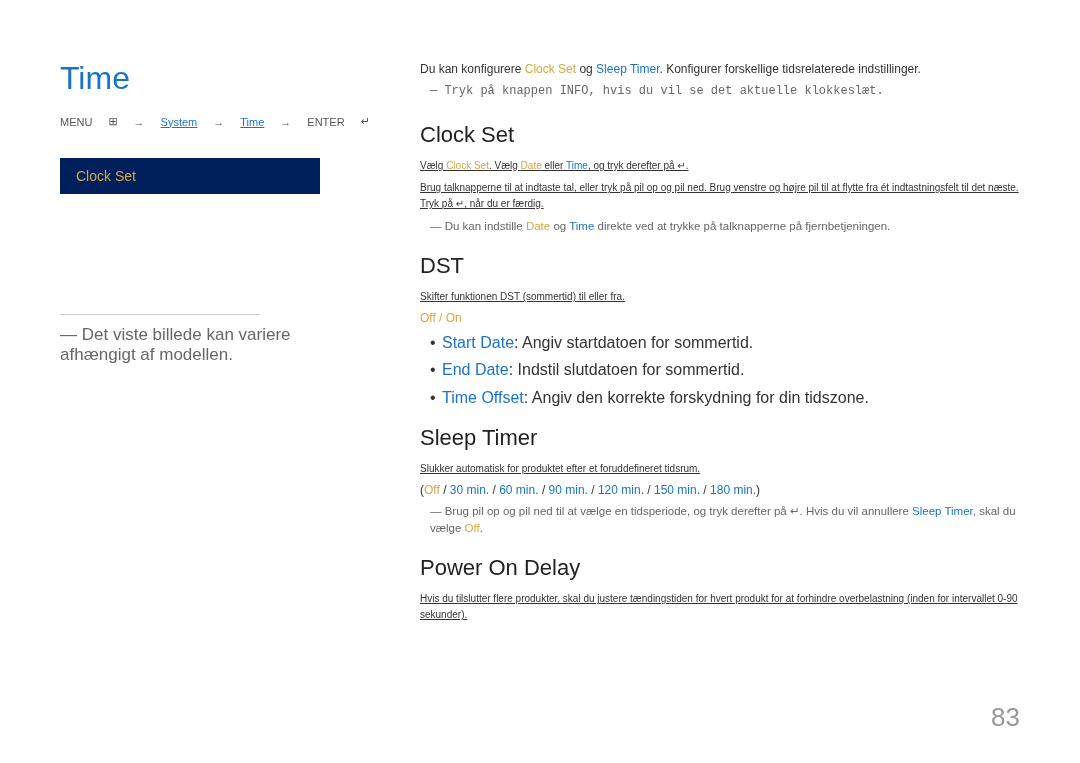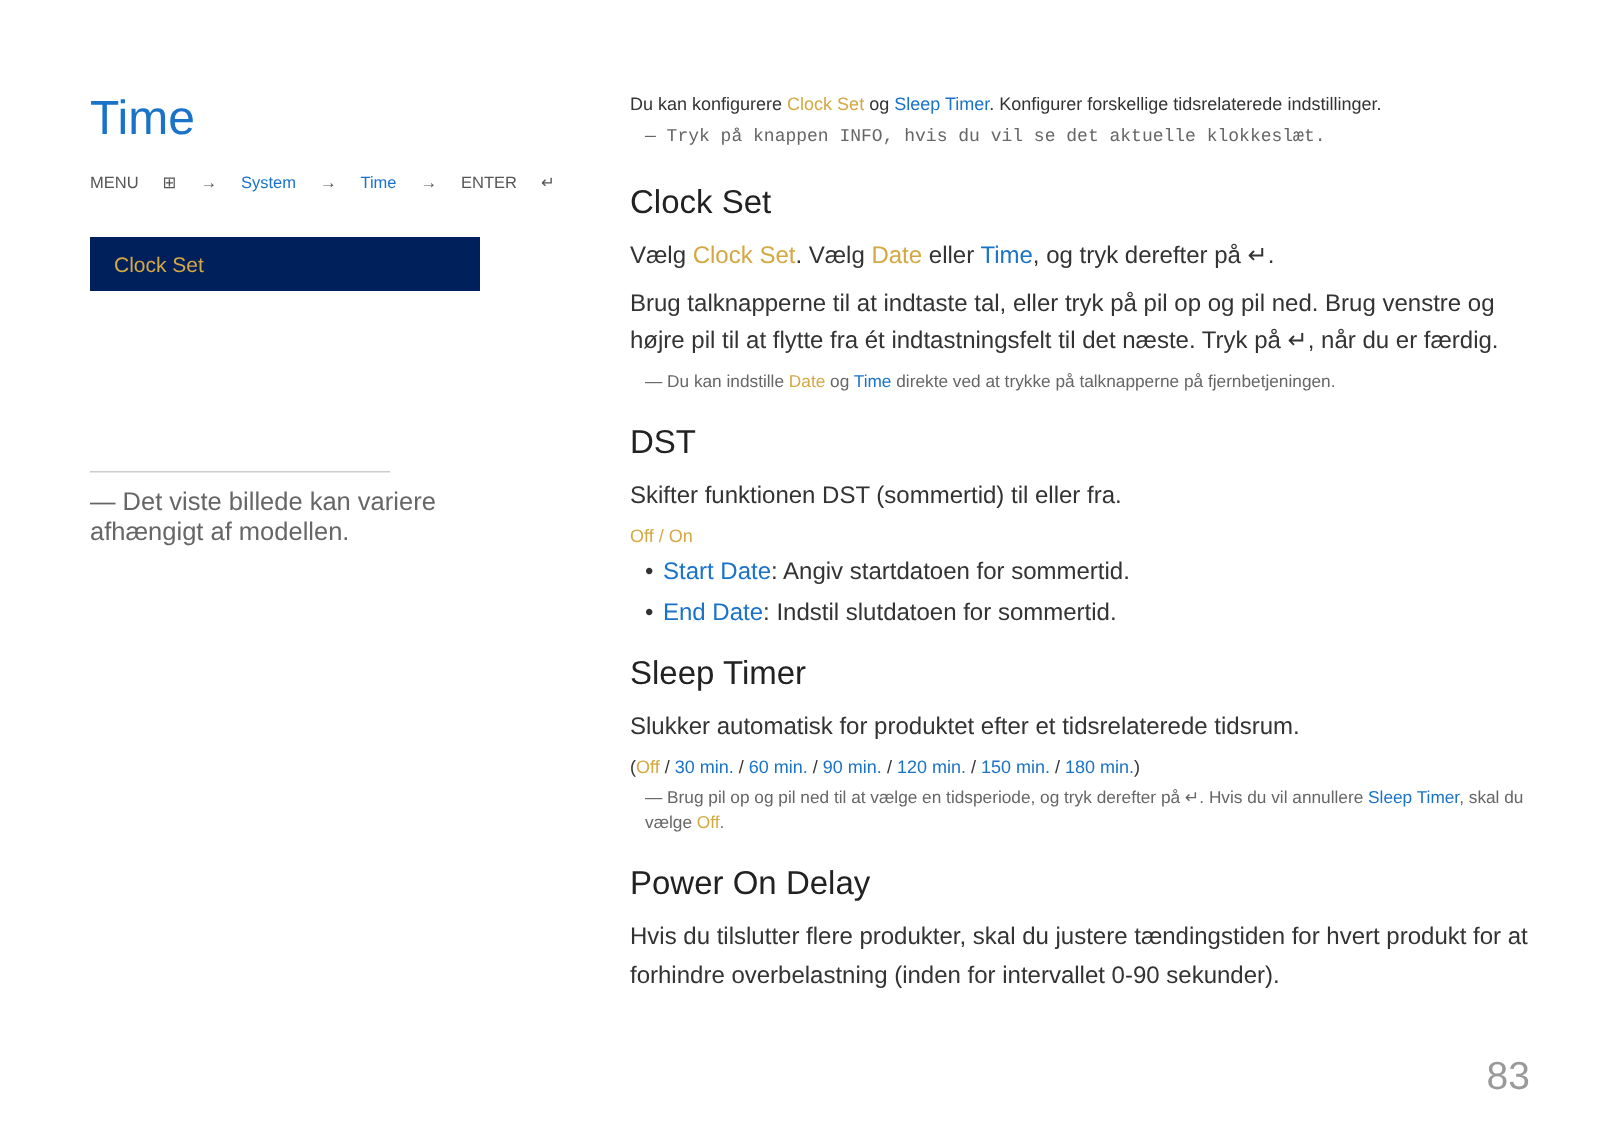--- a/index.html
+++ b/index.html
@@ -40,20 +40,21 @@
       font-size: 11px;
       color: #555;
       margin-bottom: 30px;
       display: flex;
       align-items: center;
       gap: 16px;
     }
 
     .menu-path .highlight {
       color: #1a73c8;
+      text-decoration: underline;
     }
 
     .clock-set-button {
       background-color: #00205b;
       color: #d4a843;
       padding: 10px 16px;
       font-size: 14px;
       font-weight: 500;
       width: 260px;
       margin-top: 10px;
@@ -99,24 +100,25 @@
 
     .section-title {
       font-size: 22px;
       font-weight: 400;
       color: #222;
       margin-bottom: 10px;
       margin-top: 4px;
     }
 
     .section-body {
-      font-size: 16px;
+      font-size: 10px;
       color: #333;
       line-height: 1.6;
       margin-bottom: 6px;
+      text-decoration: underline;
     }
 
     .section-note {
       font-size: 11.5px;
       color: #666;
       margin-bottom: 18px;
       padding-left: 10px;
       line-height: 1.5;
     }
 
@@ -235,26 +237,29 @@
       <h2 class="section-title">DST</h2>
       <p class="section-body">Skifter funktionen DST (sommertid) til eller fra.</p>
       <p class="status-options">Off / On</p>
       <ul class="bullet-list">
         <li>
           <span class="highlight-blue">Start Date</span>: Angiv startdatoen for sommertid.
         </li>
         <li>
           <span class="highlight-blue">End Date</span>: Indstil slutdatoen for sommertid.
         </li>
+        <li>
+          <span class="highlight-blue">Time Offset</span>: Angiv den korrekte forskydning for din tidszone.
+        </li>
       </ul>
     </div>
 
     <div class="section-divider">
       <h2 class="section-title">Sleep Timer</h2>
-      <p class="section-body">Slukker automatisk for produktet efter et tidsrelaterede tidsrum.</p>
+      <p class="section-body">Slukker automatisk for produktet efter et foruddefineret tidsrum.</p>
       <p class="sleep-options">
         (<span class="opt-orange">Off</span> / <span class="opt-blue">30 min.</span> / <span class="opt-blue">60 min.</span> / <span class="opt-blue">90 min.</span> / <span class="opt-blue">120 min.</span> / <span class="opt-blue">150 min.</span> / <span class="opt-blue">180 min.</span>)
       </p>
       <p class="section-note">
         Brug pil op og pil ned til at vælge en tidsperiode, og tryk derefter på ↵. Hvis du vil annullere <span class="highlight-blue">Sleep Timer</span>, skal du vælge <span class="highlight-orange">Off</span>.
       </p>
     </div>
 
     <div class="section-divider">
       <h2 class="section-title">Power On Delay</h2>

